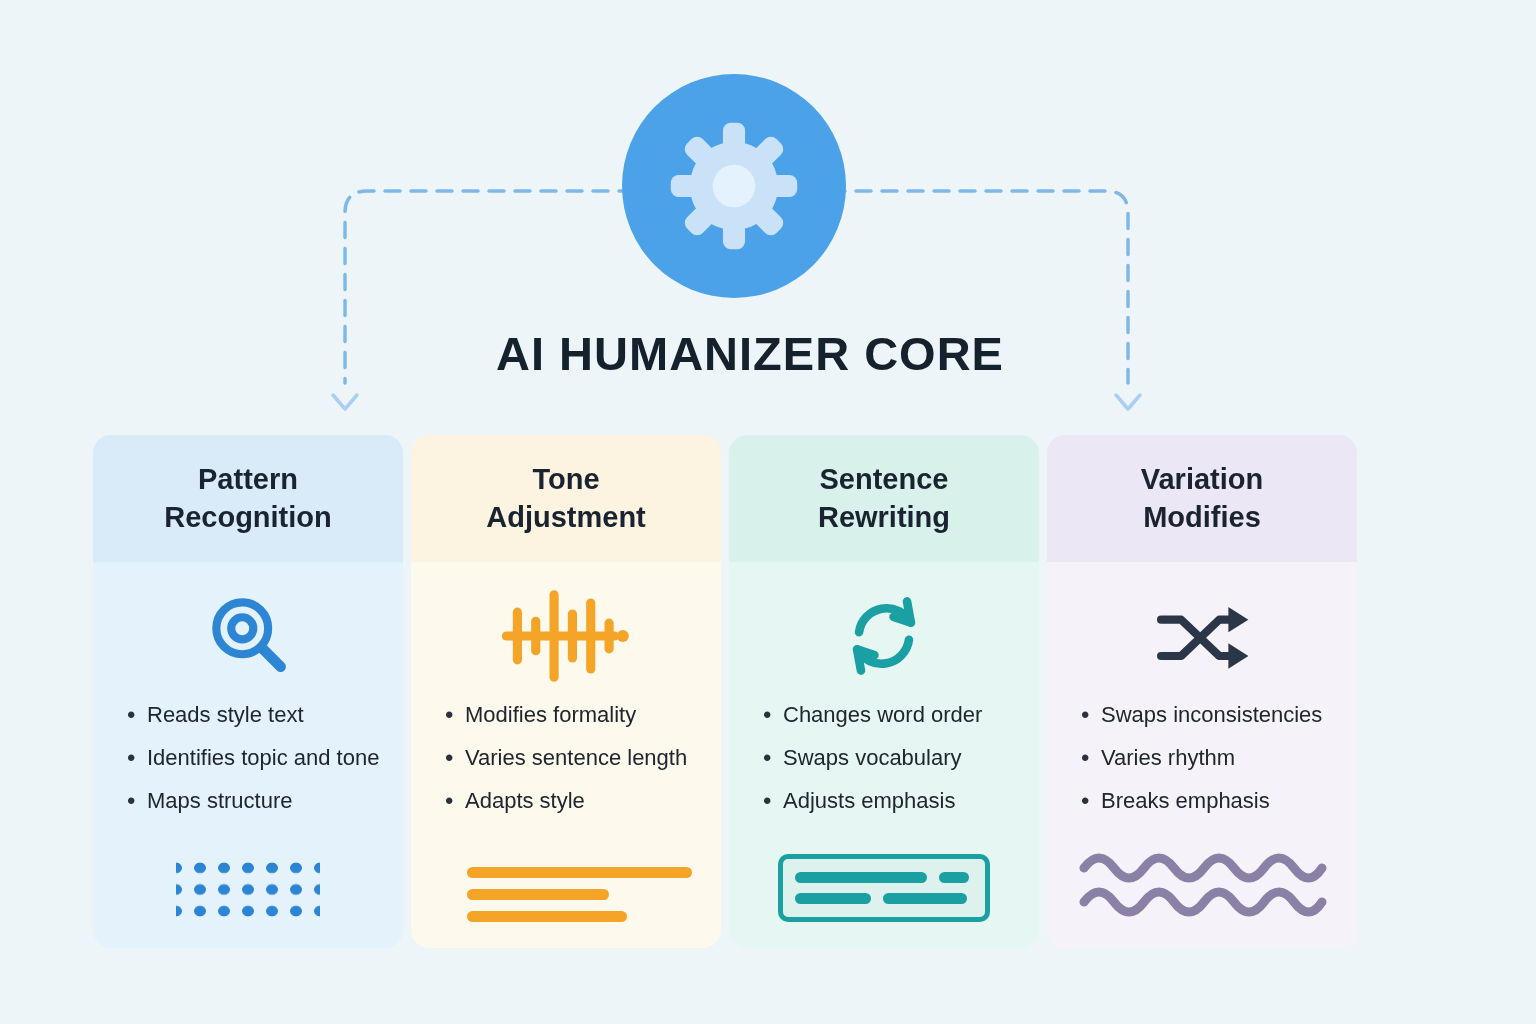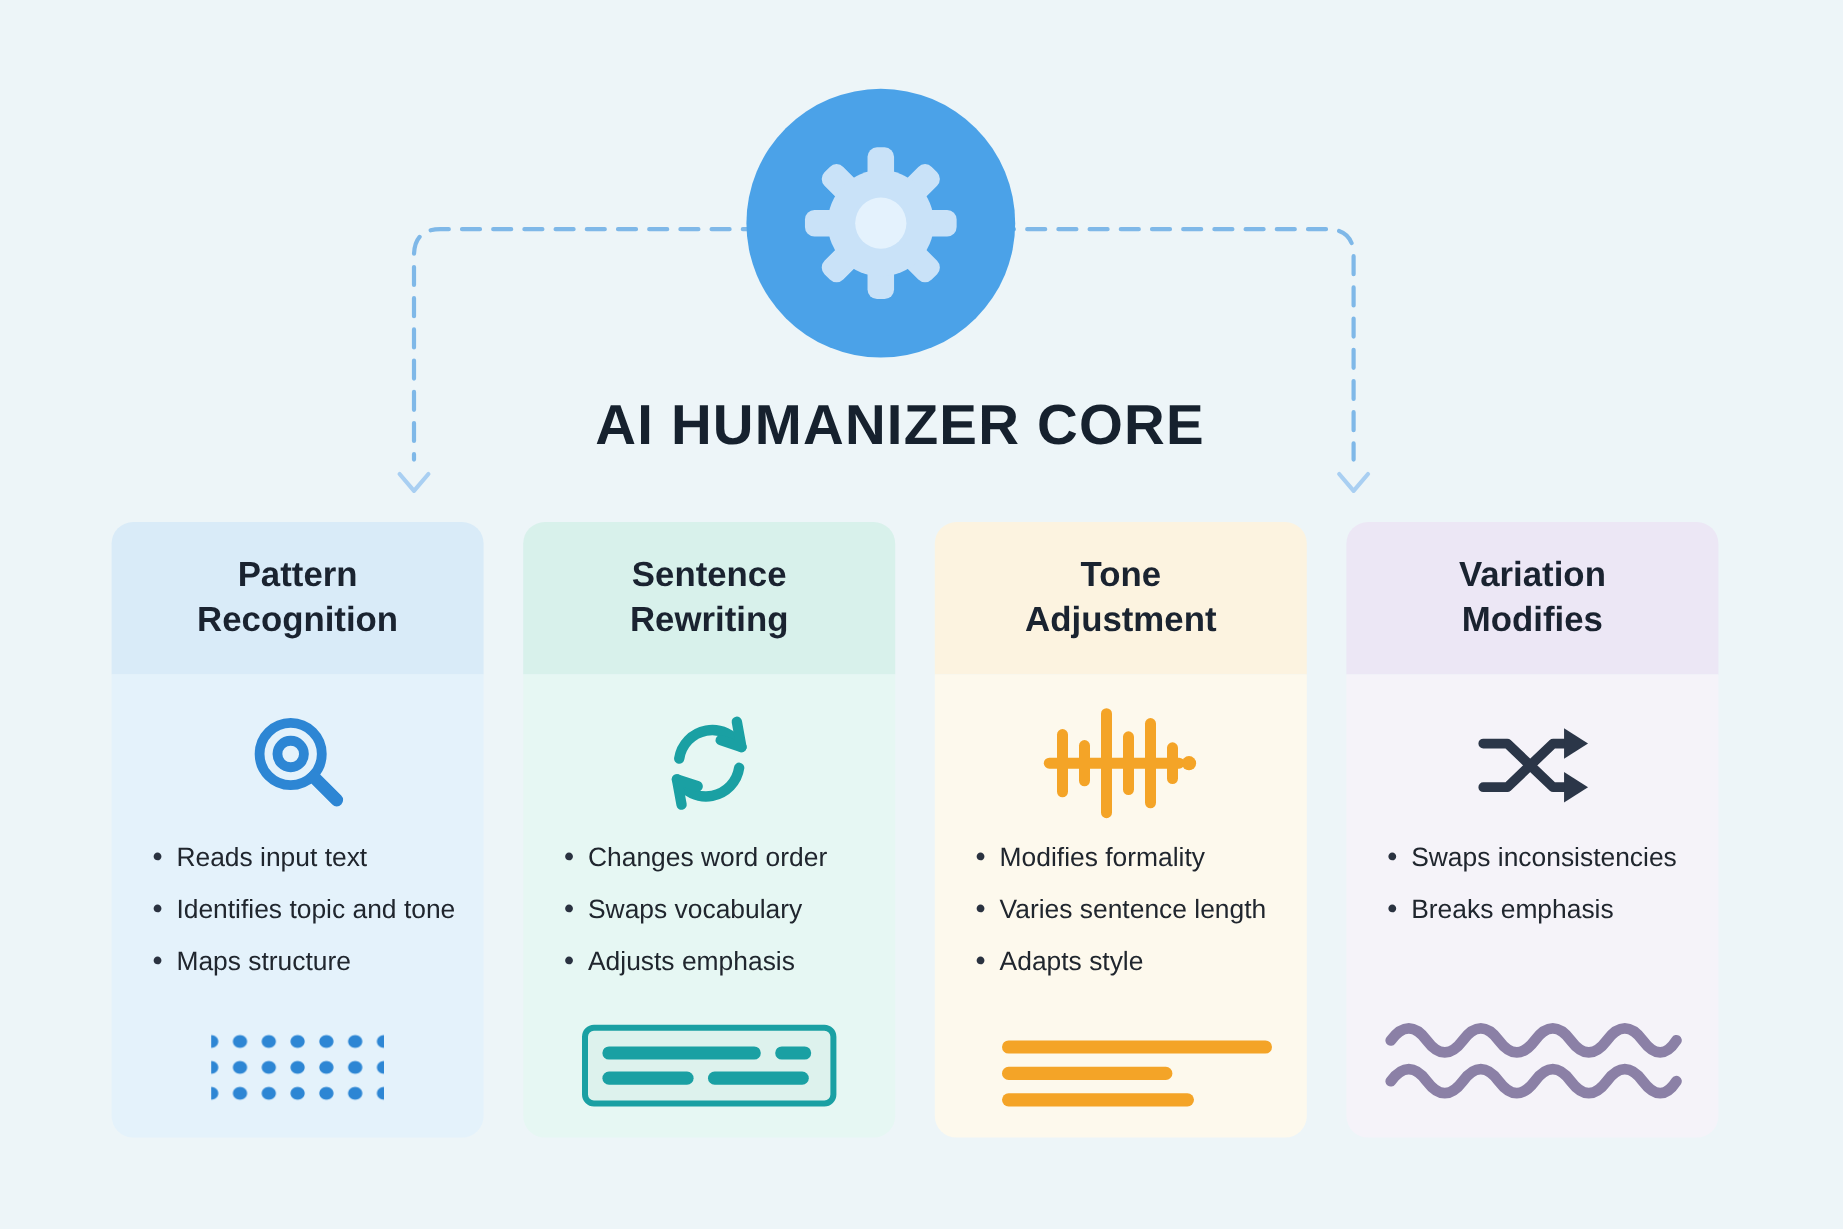--- a/index.html
+++ b/index.html
@@ -27,21 +27,21 @@
     position:absolute; top:326px; left:0; width:1536px;
     transform:translateX(-18px);
     text-align:center;
     font-size:47px; font-weight:900; letter-spacing:1px;
     color:#16212E;
   }
 
   
   .cards {
     position:absolute; left:93px; top:435px;
-    display:flex; gap:33px; z-index:2;
+    display:flex; gap:8px; z-index:2;
   }
   .card {
     width:310px; height:513px;
     display:flex; flex-direction:column;
     border-radius:18px;
   }
   .card-header {
     height:127px; flex:0 0 127px;
     background:var(--header-bg);
     border-radius:18px 18px 0 0;
@@ -134,25 +134,55 @@
       </header>
       <div class="card-body">
         <div class="card-icon">
           <svg width="96" height="96" viewBox="0 0 100 100" fill="none">
             <circle cx="44" cy="42" r="27" stroke="currentColor" stroke-width="8.5"></circle>
             <circle cx="44" cy="42" r="11.5" stroke="currentColor" stroke-width="8.5"></circle>
             <path d="M64 62 L84 82" stroke="currentColor" stroke-width="11" stroke-linecap="round"></path>
           </svg>
         </div>
         <ul class="bullets">
-          <li>Reads input text</li>
+          <li>Reads style text</li>
           <li>Identifies topic and tone</li>
           <li>Maps structure</li>
         </ul>
         <div class="decoration deco-dots"></div>
+      </div>
+    </section>
+
+    <section class="card" style="--accent: #F4A427; --header-bg: #FCF3E0; --body-bg: #FDF9ED;">
+      <header class="card-header">
+        <h2>Tone Adjustment</h2>
+      </header>
+      <div class="card-body">
+        <div class="card-icon">
+          <svg width="138" height="110" viewBox="0 0 150 120" fill="none" stroke="currentColor" stroke-width="10" stroke-linecap="round">
+            <path d="M10 60 H128"></path>
+            <circle cx="137" cy="60" r="6.5" fill="currentColor" stroke="none"></circle>
+            <path d="M22 34 V86"></path>
+            <path d="M42 44 V76"></path>
+            <path d="M62 15 V105"></path>
+            <path d="M82 36 V84"></path>
+            <path d="M102 24 V96"></path>
+            <path d="M122 46 V74"></path>
+          </svg>
+        </div>
+        <ul class="bullets">
+          <li>Modifies formality</li>
+          <li>Varies sentence length</li>
+          <li>Adapts style</li>
+        </ul>
+        <div class="decoration deco-lines">
+          <span class="bar" style="width:225px"></span>
+          <span class="bar" style="width:142px"></span>
+          <span class="bar" style="width:160px"></span>
+        </div>
       </div>
     </section>
 
     <section class="card" style="--accent: #1AA0A3; --header-bg: #D8F1EB; --body-bg: #E6F7F3;">
       <header class="card-header">
         <h2>Sentence Rewriting</h2>
       </header>
       <div class="card-body">
         <div class="card-icon">
           <svg width="96" height="96" viewBox="0 0 100 100" fill="none">
@@ -173,65 +203,36 @@
               <span class="bar" style="width:30px"></span>
             </div>
           <div class="row">
               <span class="bar" style="width:76px"></span>
               <span class="bar" style="width:84px"></span>
             </div>
         </div>
       </div>
     </section>
 
-    <section class="card" style="--accent: #F4A427; --header-bg: #FCF3E0; --body-bg: #FDF9ED;">
-      <header class="card-header">
-        <h2>Tone Adjustment</h2>
-      </header>
-      <div class="card-body">
-        <div class="card-icon">
-          <svg width="138" height="110" viewBox="0 0 150 120" fill="none" stroke="currentColor" stroke-width="10" stroke-linecap="round">
-            <path d="M10 60 H128"></path>
-            <circle cx="137" cy="60" r="6.5" fill="currentColor" stroke="none"></circle>
-            <path d="M22 34 V86"></path>
-            <path d="M42 44 V76"></path>
-            <path d="M62 15 V105"></path>
-            <path d="M82 36 V84"></path>
-            <path d="M102 24 V96"></path>
-            <path d="M122 46 V74"></path>
-          </svg>
-        </div>
-        <ul class="bullets">
-          <li>Modifies formality</li>
-          <li>Varies sentence length</li>
-          <li>Adapts style</li>
-        </ul>
-        <div class="decoration deco-lines">
-          <span class="bar" style="width:225px"></span>
-          <span class="bar" style="width:142px"></span>
-          <span class="bar" style="width:160px"></span>
-        </div>
-      </div>
-    </section>
-
     <section class="card" style="--accent: #2B3648; --header-bg: #ECE7F5; --body-bg: #F5F3F9;">
       <header class="card-header">
         <h2>Variation Modifies</h2>
       </header>
       <div class="card-body">
         <div class="card-icon">
           <svg width="100" height="92" viewBox="0 0 110 100" fill="none">
             <path d="M10 32 H32 L74 72 H84" stroke="currentColor" stroke-width="9" stroke-linecap="round" stroke-linejoin="round"></path>
             <path d="M10 72 H32 L74 32 H84" stroke="currentColor" stroke-width="9" stroke-linecap="round" stroke-linejoin="round"></path>
             <path d="M84 18 L106 32 L84 46 Z" fill="currentColor"></path>
             <path d="M84 58 L106 72 L84 86 Z" fill="currentColor"></path>
           </svg>
         </div>
         <ul class="bullets">
           <li>Swaps inconsistencies</li>
+          <li>Varies rhythm</li>
           <li>Breaks emphasis</li>
         </ul>
         <div class="decoration deco-waves">
           <svg width="252" height="72" viewBox="0 0 252 72" fill="none" stroke="#8B80A6" stroke-width="9" stroke-linecap="round">
             <path d="M8 22 Q23 2 38 22 T 68 22 T 98 22 T 128 22 T 158 22 T 188 22 T 218 22 T 246 22"></path>
             <path d="M8 56 Q23 36 38 56 T 68 56 T 98 56 T 128 56 T 158 56 T 188 56 T 218 56 T 246 56"></path>
           </svg>
         </div>
       </div>
     </section>

